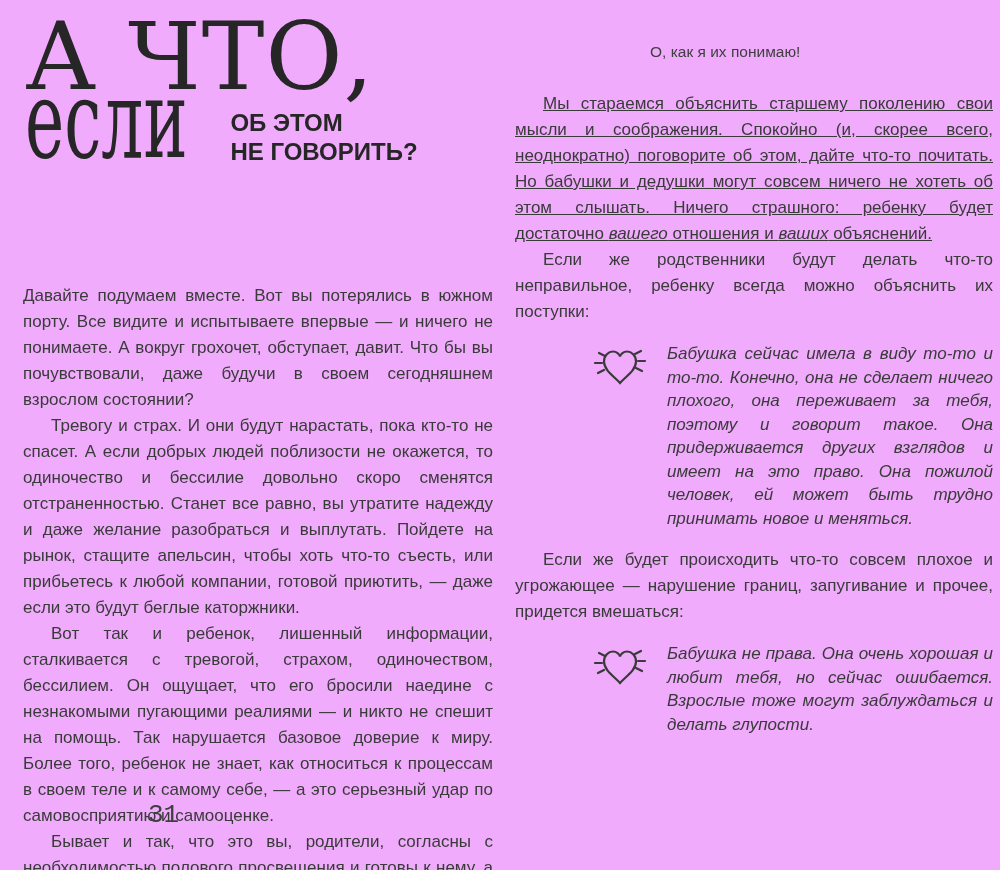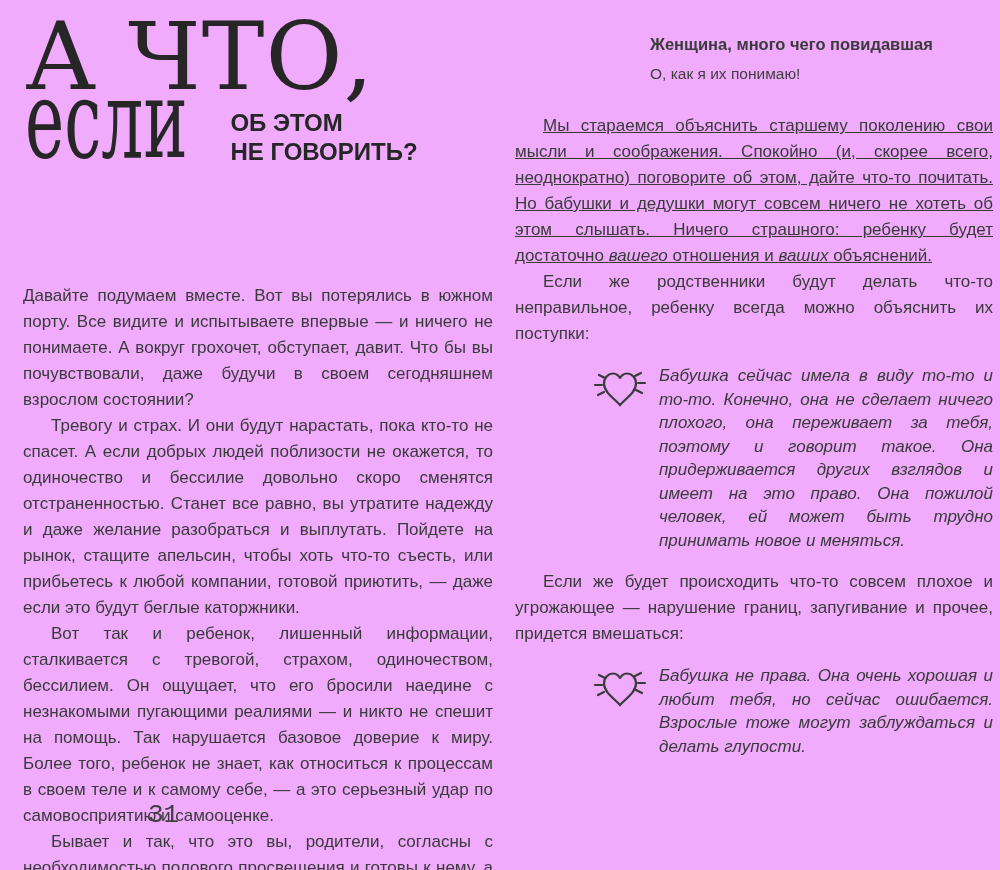--- a/index.html
+++ b/index.html
@@ -82,21 +82,21 @@
     color: #3f3f3f;
     margin-top: 8px;
   }
 
   .body-start { margin-top: 29px !important; text-decoration: underline; }
 
   
   .quote {
     display: flex;
     align-items: flex-start;
-    gap: 12px;
+    gap: 20px;
     margin: 17px 0 17px 78px;
   }
   .quote .heart-wrap { flex: 0 0 54px; padding-top: 2px; }
   .quote .quote-text {
     font-style: italic;
     font-size: 17px;
     line-height: 23.5px;
     text-align: justify;
   }
 
@@ -131,21 +131,20 @@
     <p>Давайте подумаем вместе. Вот вы потерялись в южном порту. Все видите и испытываете впервые — и ничего не понимаете. А вокруг грохочет, обступает, давит. Что бы вы почувствовали, даже будучи в своем сегодняшнем взрослом состоянии?</p>
     <p class="indent">Тревогу и страх. И они будут нарастать, пока кто-то не спасет. А если добрых людей поблизости не окажется, то одиночество и бессилие довольно скоро сменятся отстраненностью. Станет все равно, вы утратите надежду и даже желание разобраться и выплутать. Пойдете на рынок, стащите апельсин, чтобы хоть что-то съесть, или прибьетесь к любой компании, готовой приютить, — даже если это будут беглые каторжники.</p>
     <p class="indent">Вот так и ребенок, лишенный информации, сталкивается с тревогой, страхом, одиночеством, бессилием. Он ощущает, что его бросили наедине с незнакомыми пугающими реалиями — и никто не спешит на помощь. Так нарушается базовое доверие к миру. Более того, ребенок не знает, как относиться к процессам в своем теле и к самому себе, — а это серьезный удар по самовосприятию и самооценке.</p>
     <p class="indent">Бывает и так, что это вы, родители, согласны с необходимостью полового просвещения и готовы к нему, а вот бабушки и дедушки (или другие близкие родственники, влияющие на политику воспитания) категорически против любых подобных разговоров.</p>
   </div>
 
   <div class="col col-right">
 
     <div class="dialogue-block">
       <div class="dialogue">
-        <div class="speaker">Женщина, много чего повидавшая</div>
         <div class="dialogue-line">О, как я их понимаю!</div>
       </div>
     </div>
 
     <p class="indent body-start"><span>Мы стараемся объяснить старшему поколению свои мысли и соображения. Спокойно (и, скорее всего, неоднократно) поговорите об этом, дайте что-то почитать. Но бабушки и дедушки могут совсем ничего не хотеть об этом слышать. Ничего страшного: ребенку будет достаточно </span><em>вашего</em><span> отношения и </span><em>ваших</em><span> объяснений.</span></p>
 
     <p class="indent">Если же родственники будут делать что-то неправильное, ребенку всегда можно объяснить их поступки:</p>
 
     <div class="quote">
       <span class="heart-wrap">

